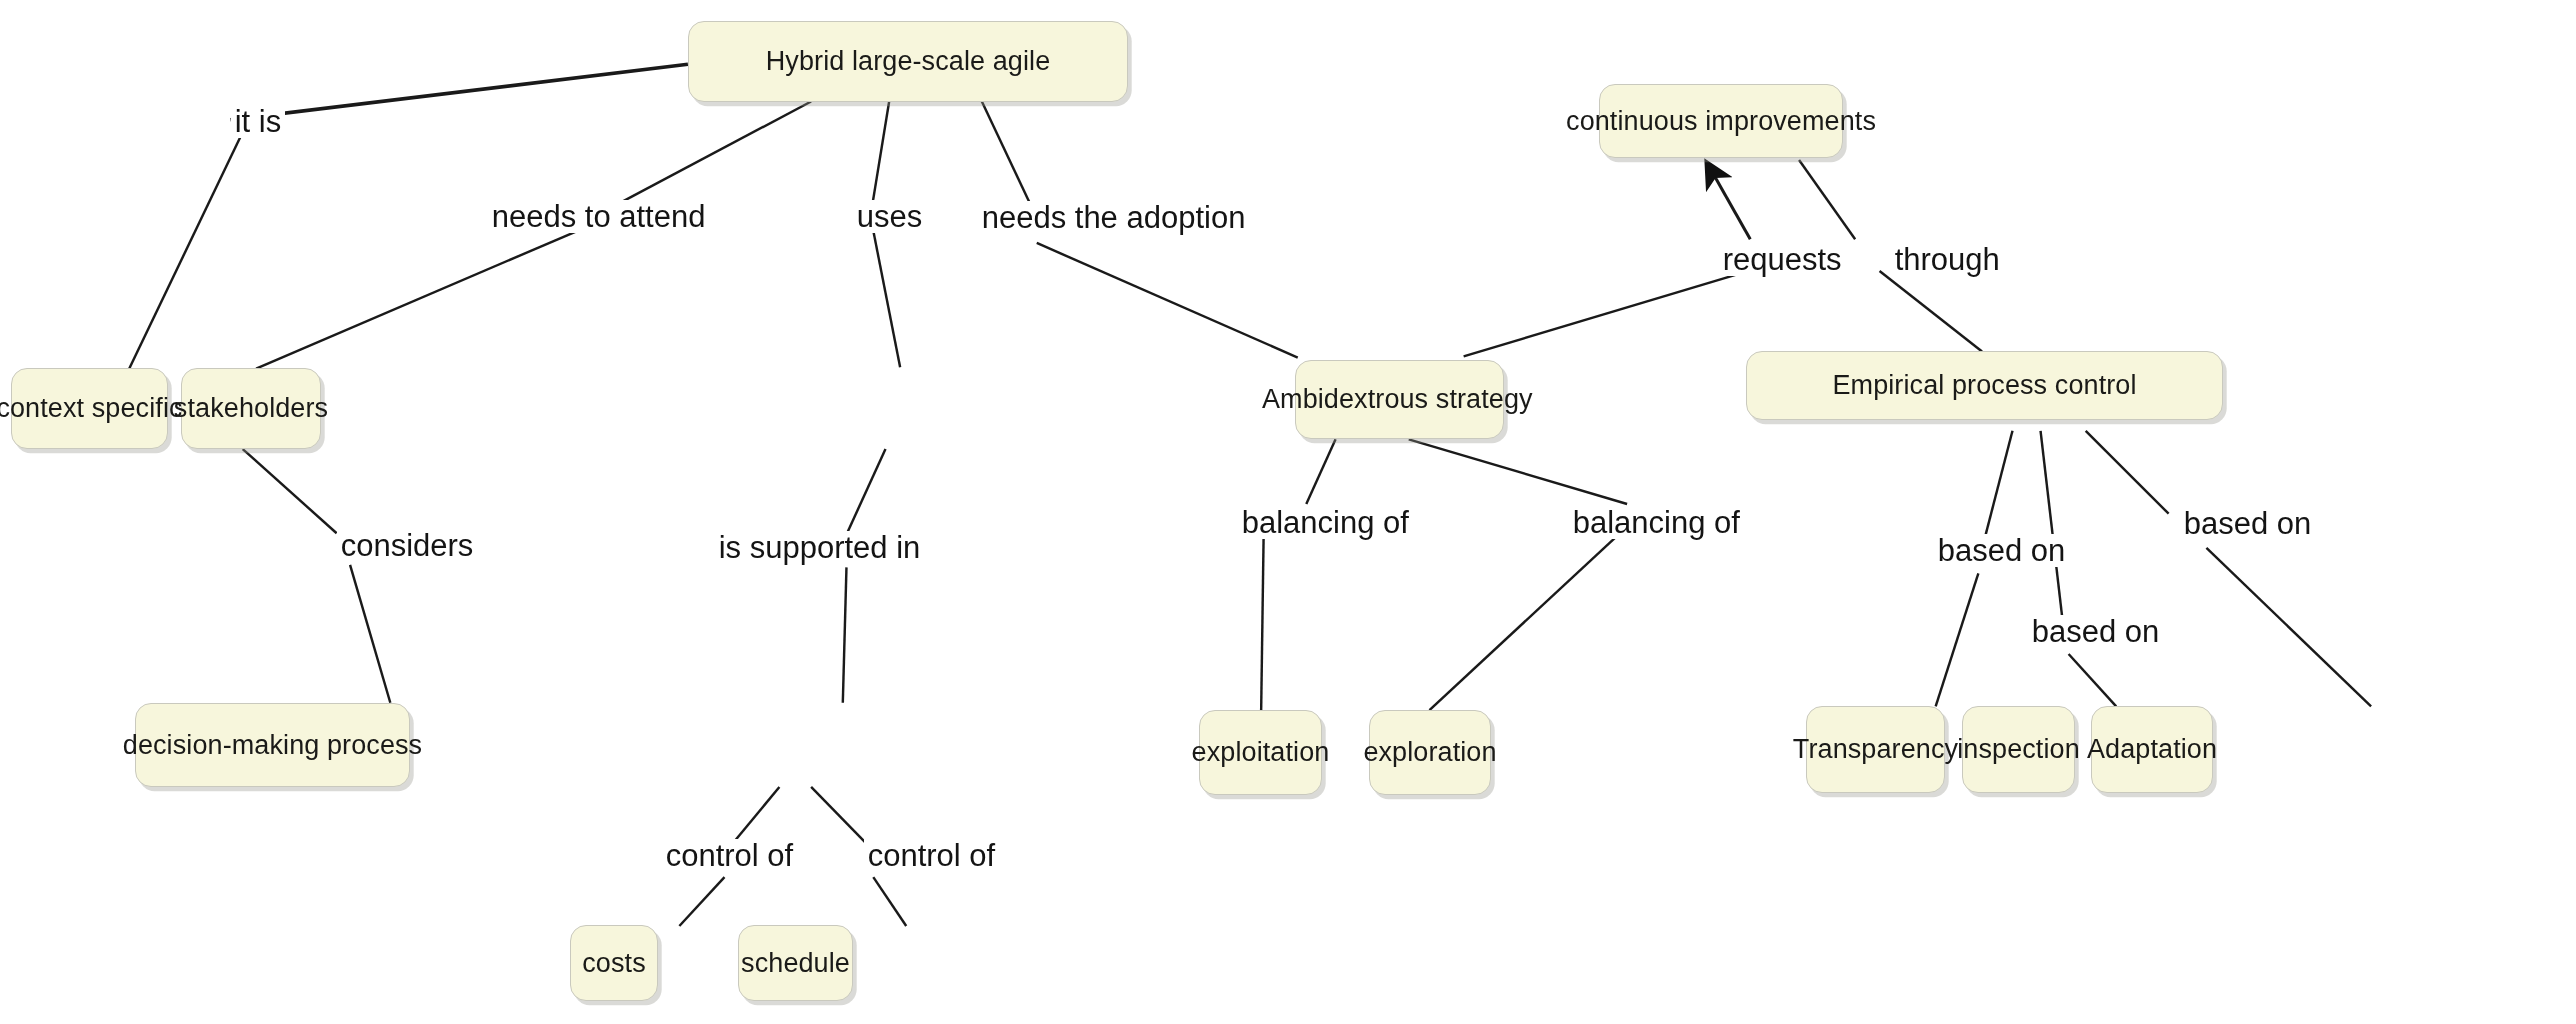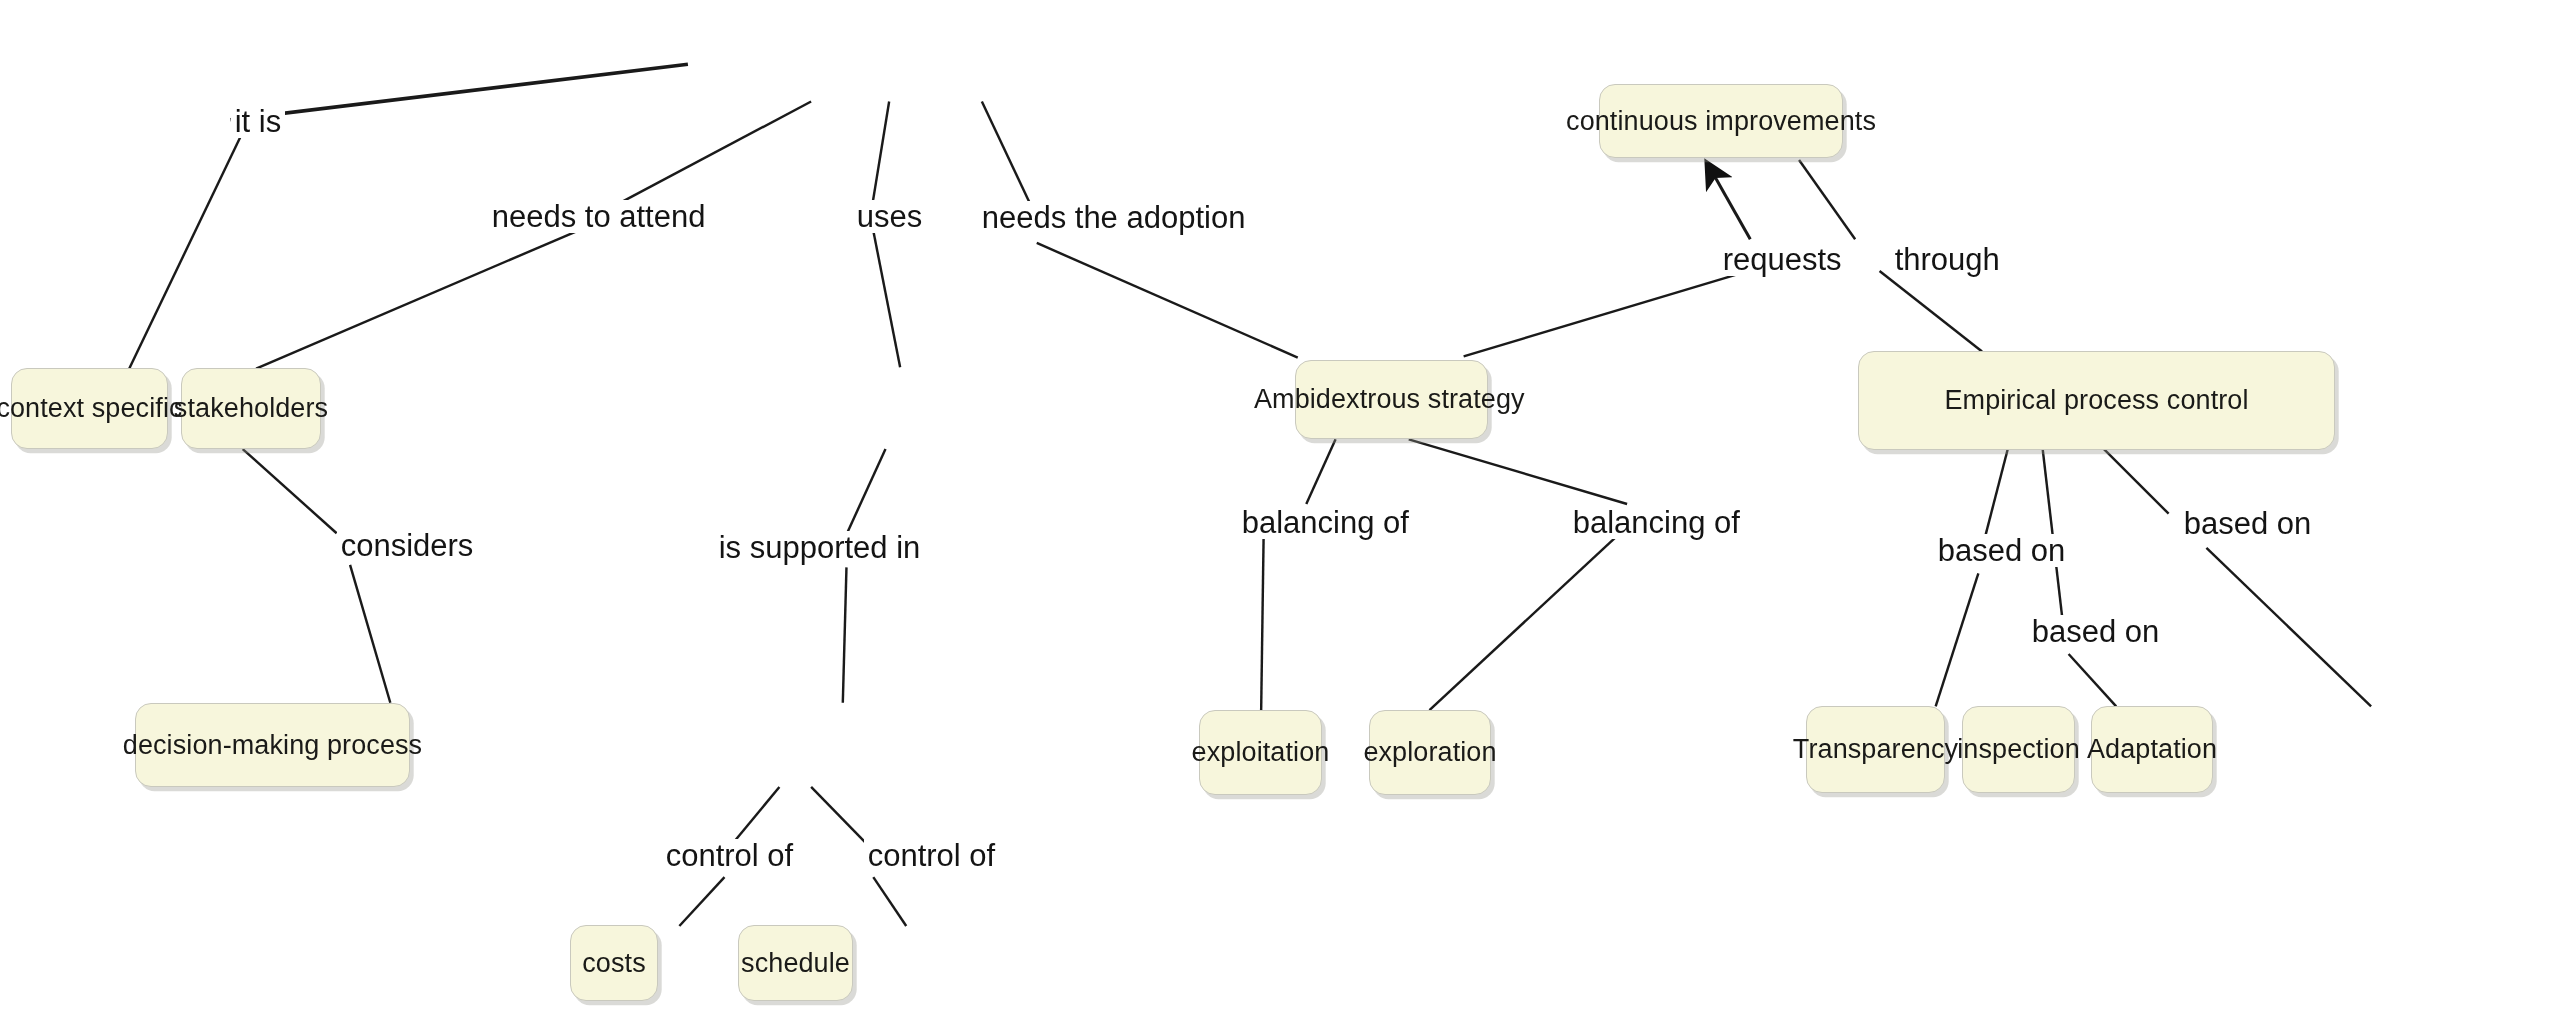--- a/index.html
+++ b/index.html
@@ -101,39 +101,42 @@
     <path d="M 3300,706 L 3254,884" stroke="#1a1a1a" stroke-width="4" fill="none"></path>
     <path d="M 3244,940 L 3174,1158" stroke="#1a1a1a" stroke-width="4" fill="none"></path>
 
     <path d="M 3346,706 L 3382,1016" stroke="#1a1a1a" stroke-width="4" fill="none"></path>
     <path d="M 3392,1072 L 3470,1158" stroke="#1a1a1a" stroke-width="4" fill="none"></path>
 
     <path d="M 3420,706 L 3556,842" stroke="#1a1a1a" stroke-width="4" fill="none"></path>
     <path d="M 3618,898 L 3888,1158" stroke="#1a1a1a" stroke-width="4" fill="none"></path>
   </svg>
 
+  <div class="node" style="left:688px;top:21px;width:440px;height:81px;">
+    <span>Hybrid large-scale agile</span>
+  </div>
 
   <div class="node" style="left:11px;top:368px;width:157px;height:81px;">
     <span>context specific</span>
   </div>
 
   <div class="node" style="left:1599px;top:84px;width:244px;height:74px;">
     <span>continuous improvements</span>
   </div>
 
   <div class="node" style="left:181px;top:368px;width:140px;height:81px;">
     <span>stakeholders</span>
   </div>
 
 
-  <div class="node" style="left:1295px;top:360px;width:193px;height:79px;padding-left:9px;">
+  <div class="node" style="left:1295px;top:360px;width:209px;height:79px;padding-left:9px;">
     <span>Ambidextrous strategy</span>
   </div>
 
-  <div class="node" style="left:1858px;top:351px;width:477px;height:99px;">
+  <div class="node" style="left:1746px;top:351px;width:477px;height:69px;">
     <span>Empirical process control</span>
   </div>
 
   <div class="node" style="left:135px;top:703px;width:275px;height:84px;">
     <span>decision-making process</span>
   </div>
 
 
   <div class="node" style="left:1199px;top:710px;width:123px;height:85px;">
     <span>exploitation</span>

